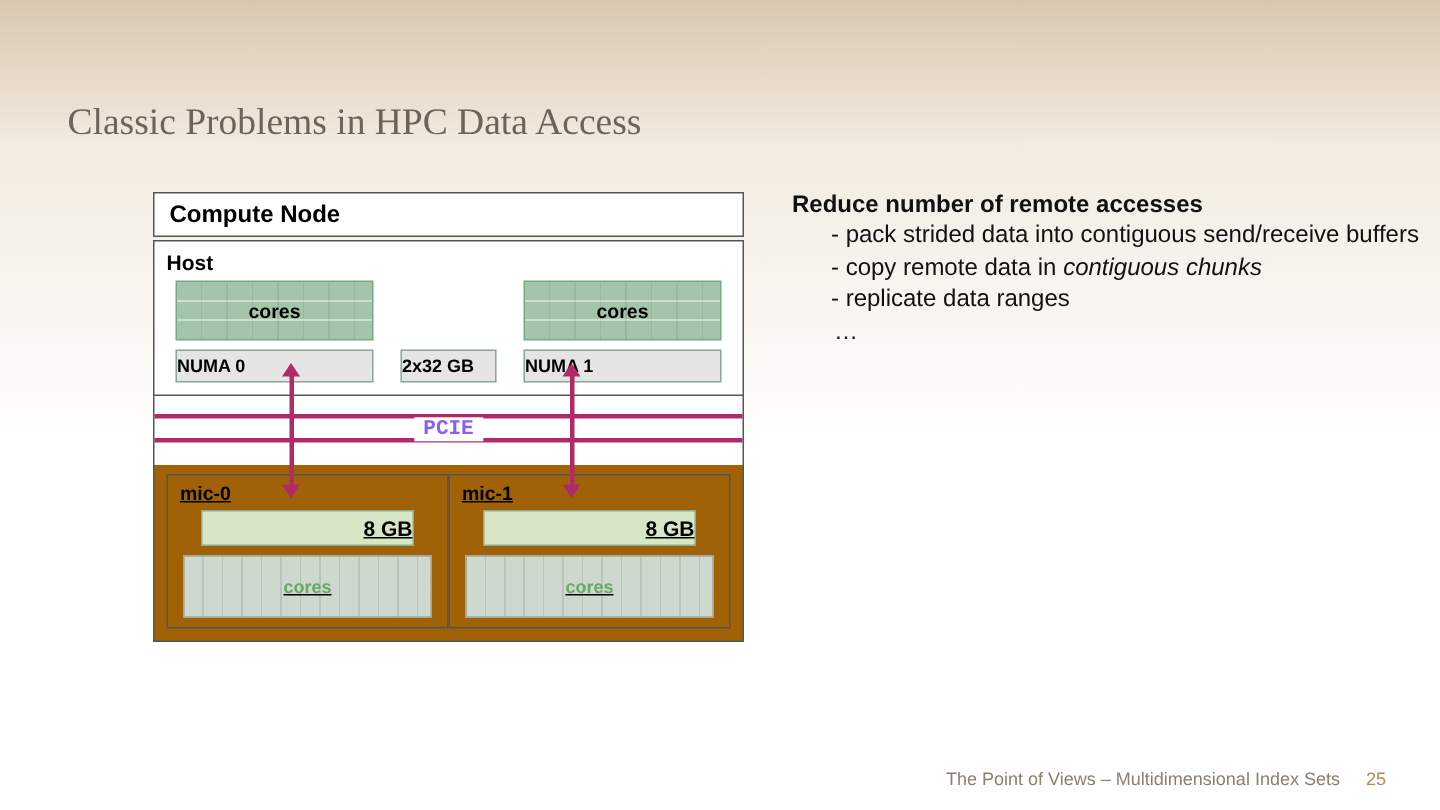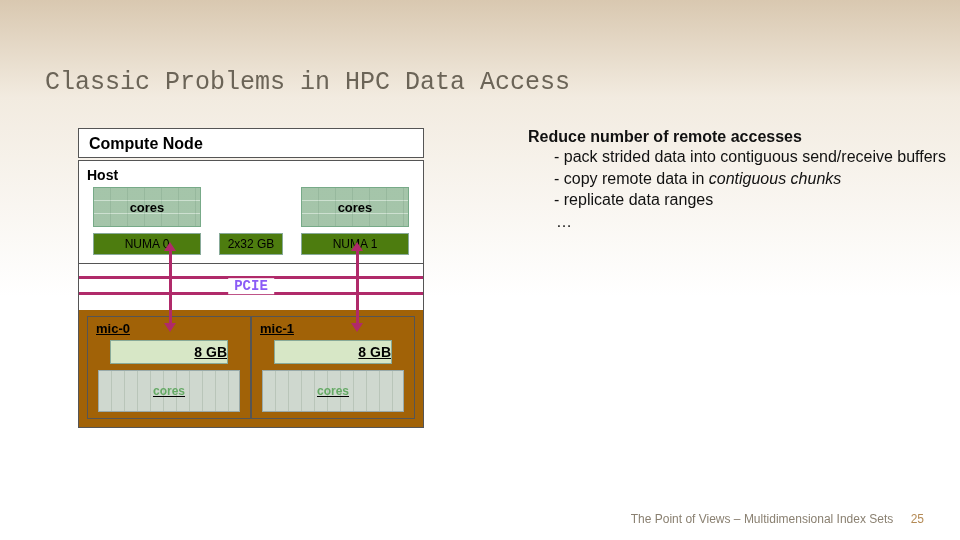--- a/index.html
+++ b/index.html
@@ -6,25 +6,25 @@
   body {
     width: 960px; height: 540px;
     background: linear-gradient(180deg, #d9c8b0 0%, #f2ebe0 18%, #ffffff 55%, #ffffff 100%);
     font-family: Verdana, Geneva, sans-serif;
     position: relative;
     overflow: hidden;
   }
   .title {
     position: absolute; left: 45px; top: 68px;
     font-size: 25px; color: #6b6457;
-    font-family: Liberation Mono, monospace;
+    font-family: Liberation Serif, serif;
   }
   .diagram-area {
-    position: absolute; left: 78px; top: 128px;
-    width: 346px;
+    position: absolute; left: 102px; top: 128px;
+    width: 394px;
   }
   .compute-node {
     border: 1.5px solid #555; background: #fff;
     padding: 6px 10px 4px 10px;
     margin-bottom: 2px;
   }
   .cn-title { font-weight: bold; font-size: 16px; font-family: "Comic Sans MS", "Segoe UI", sans-serif; }
   .host-box {
     border: 1.5px solid #555; background: #fff;
     padding: 4px 6px 8px 6px;
@@ -36,22 +36,22 @@
   .numa-col.wmem { flex: 0 0 64px; }
   .cores-box {
     background: repeating-linear-gradient(90deg,#cde0d0 0 16px,#bcd2c1 16px 17px),
                 repeating-linear-gradient(0deg,#cde0d0 0 12px,transparent 12px 13px);
     background-blend-mode: multiply;
     border: 1px solid #7a8; height: 40px;
     display:flex; align-items:center; justify-content:center;
     font-weight:bold; font-size:13px; margin-bottom:6px;
   }
   .numa-label {
-    background:#4d7c0f; border:1px solid #8a9; text-align:center;
-    font-weight:normal; font-size:12px; padding:3px 0;
+    background:#e5e5e5; border:1px solid #8a9; text-align:left;
+    font-weight:bold; font-size:12px; padding:3px 0;
   }
   .mem-label { margin-top:46px; }
   .pcie-zone {
     position: relative; height: 46px; border-left:1.5px solid #555; border-right:1.5px solid #555;
     background:#fff;
   }
   .pcie-line { position:absolute; left:0; right:0; border-top:3px solid #b02a6a; }
   .pcie-line.l1 { top:12px; } .pcie-line.l2 { top:28px; }
   .pcie-label { position:absolute; left:50%; top:50%; transform:translate(-50%,-55%);
     background:#fff; padding:0 6px; font-weight:bold; font-size:14px; color:#8b5cf6;

